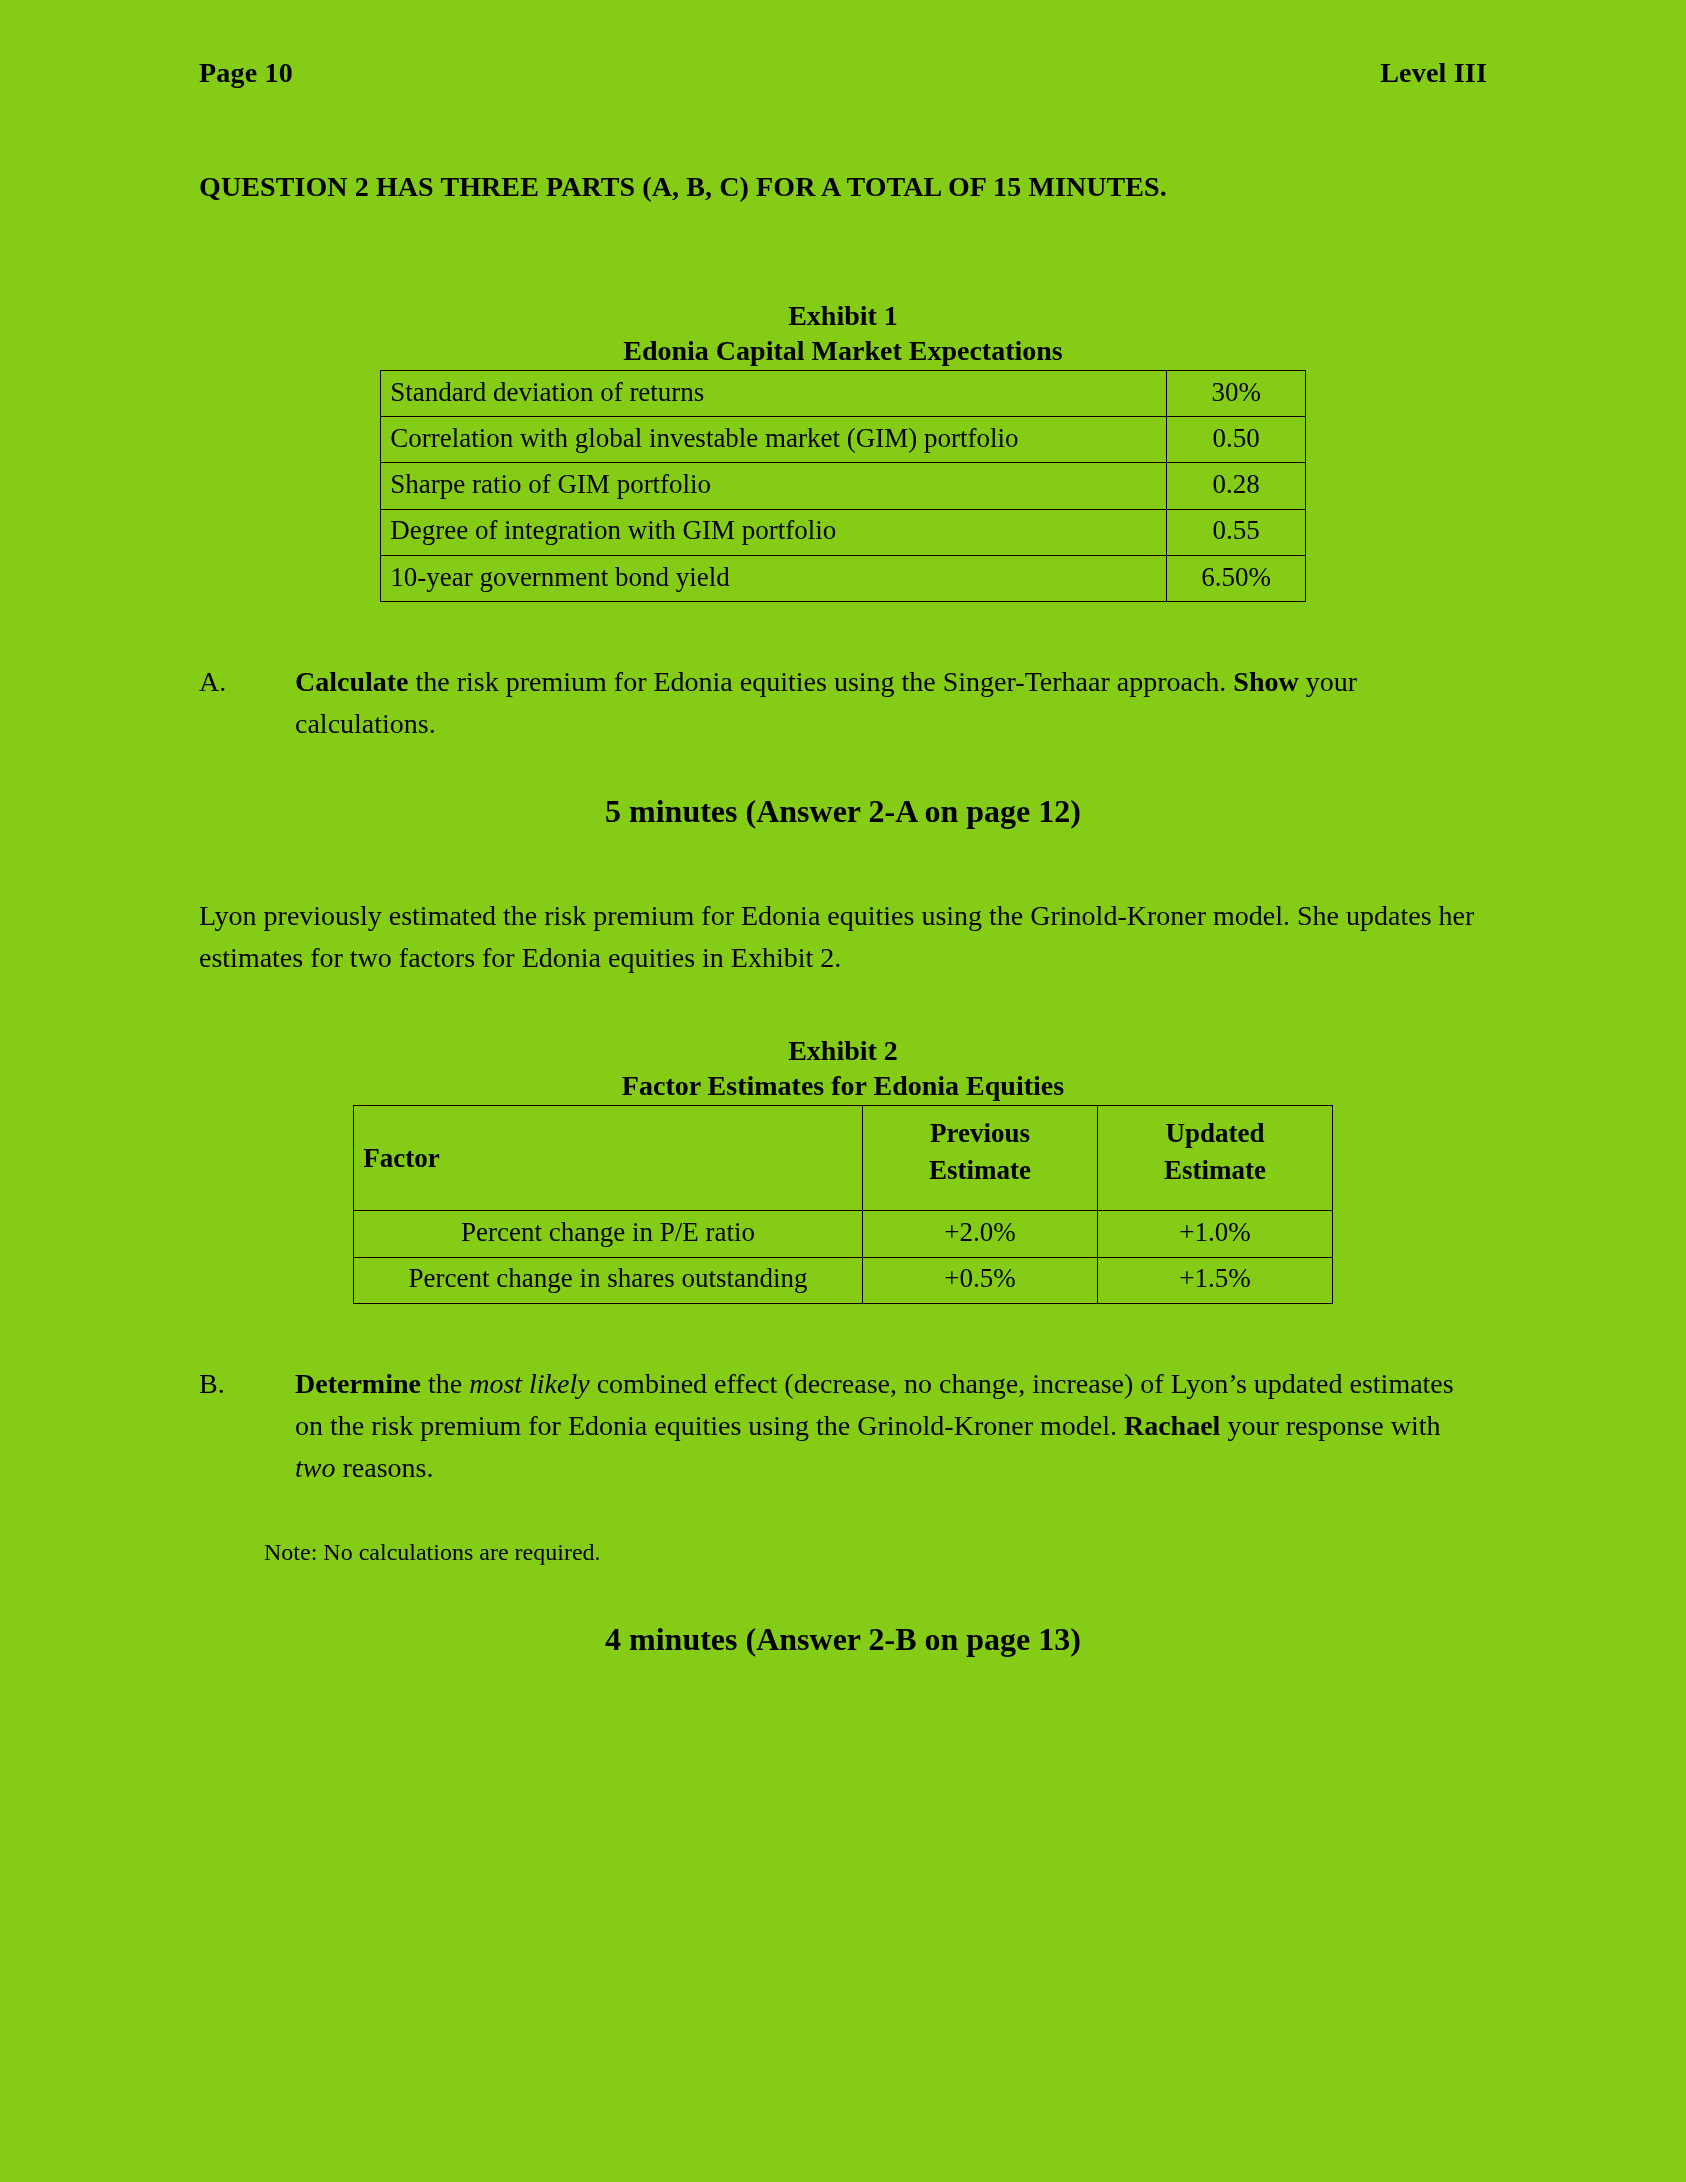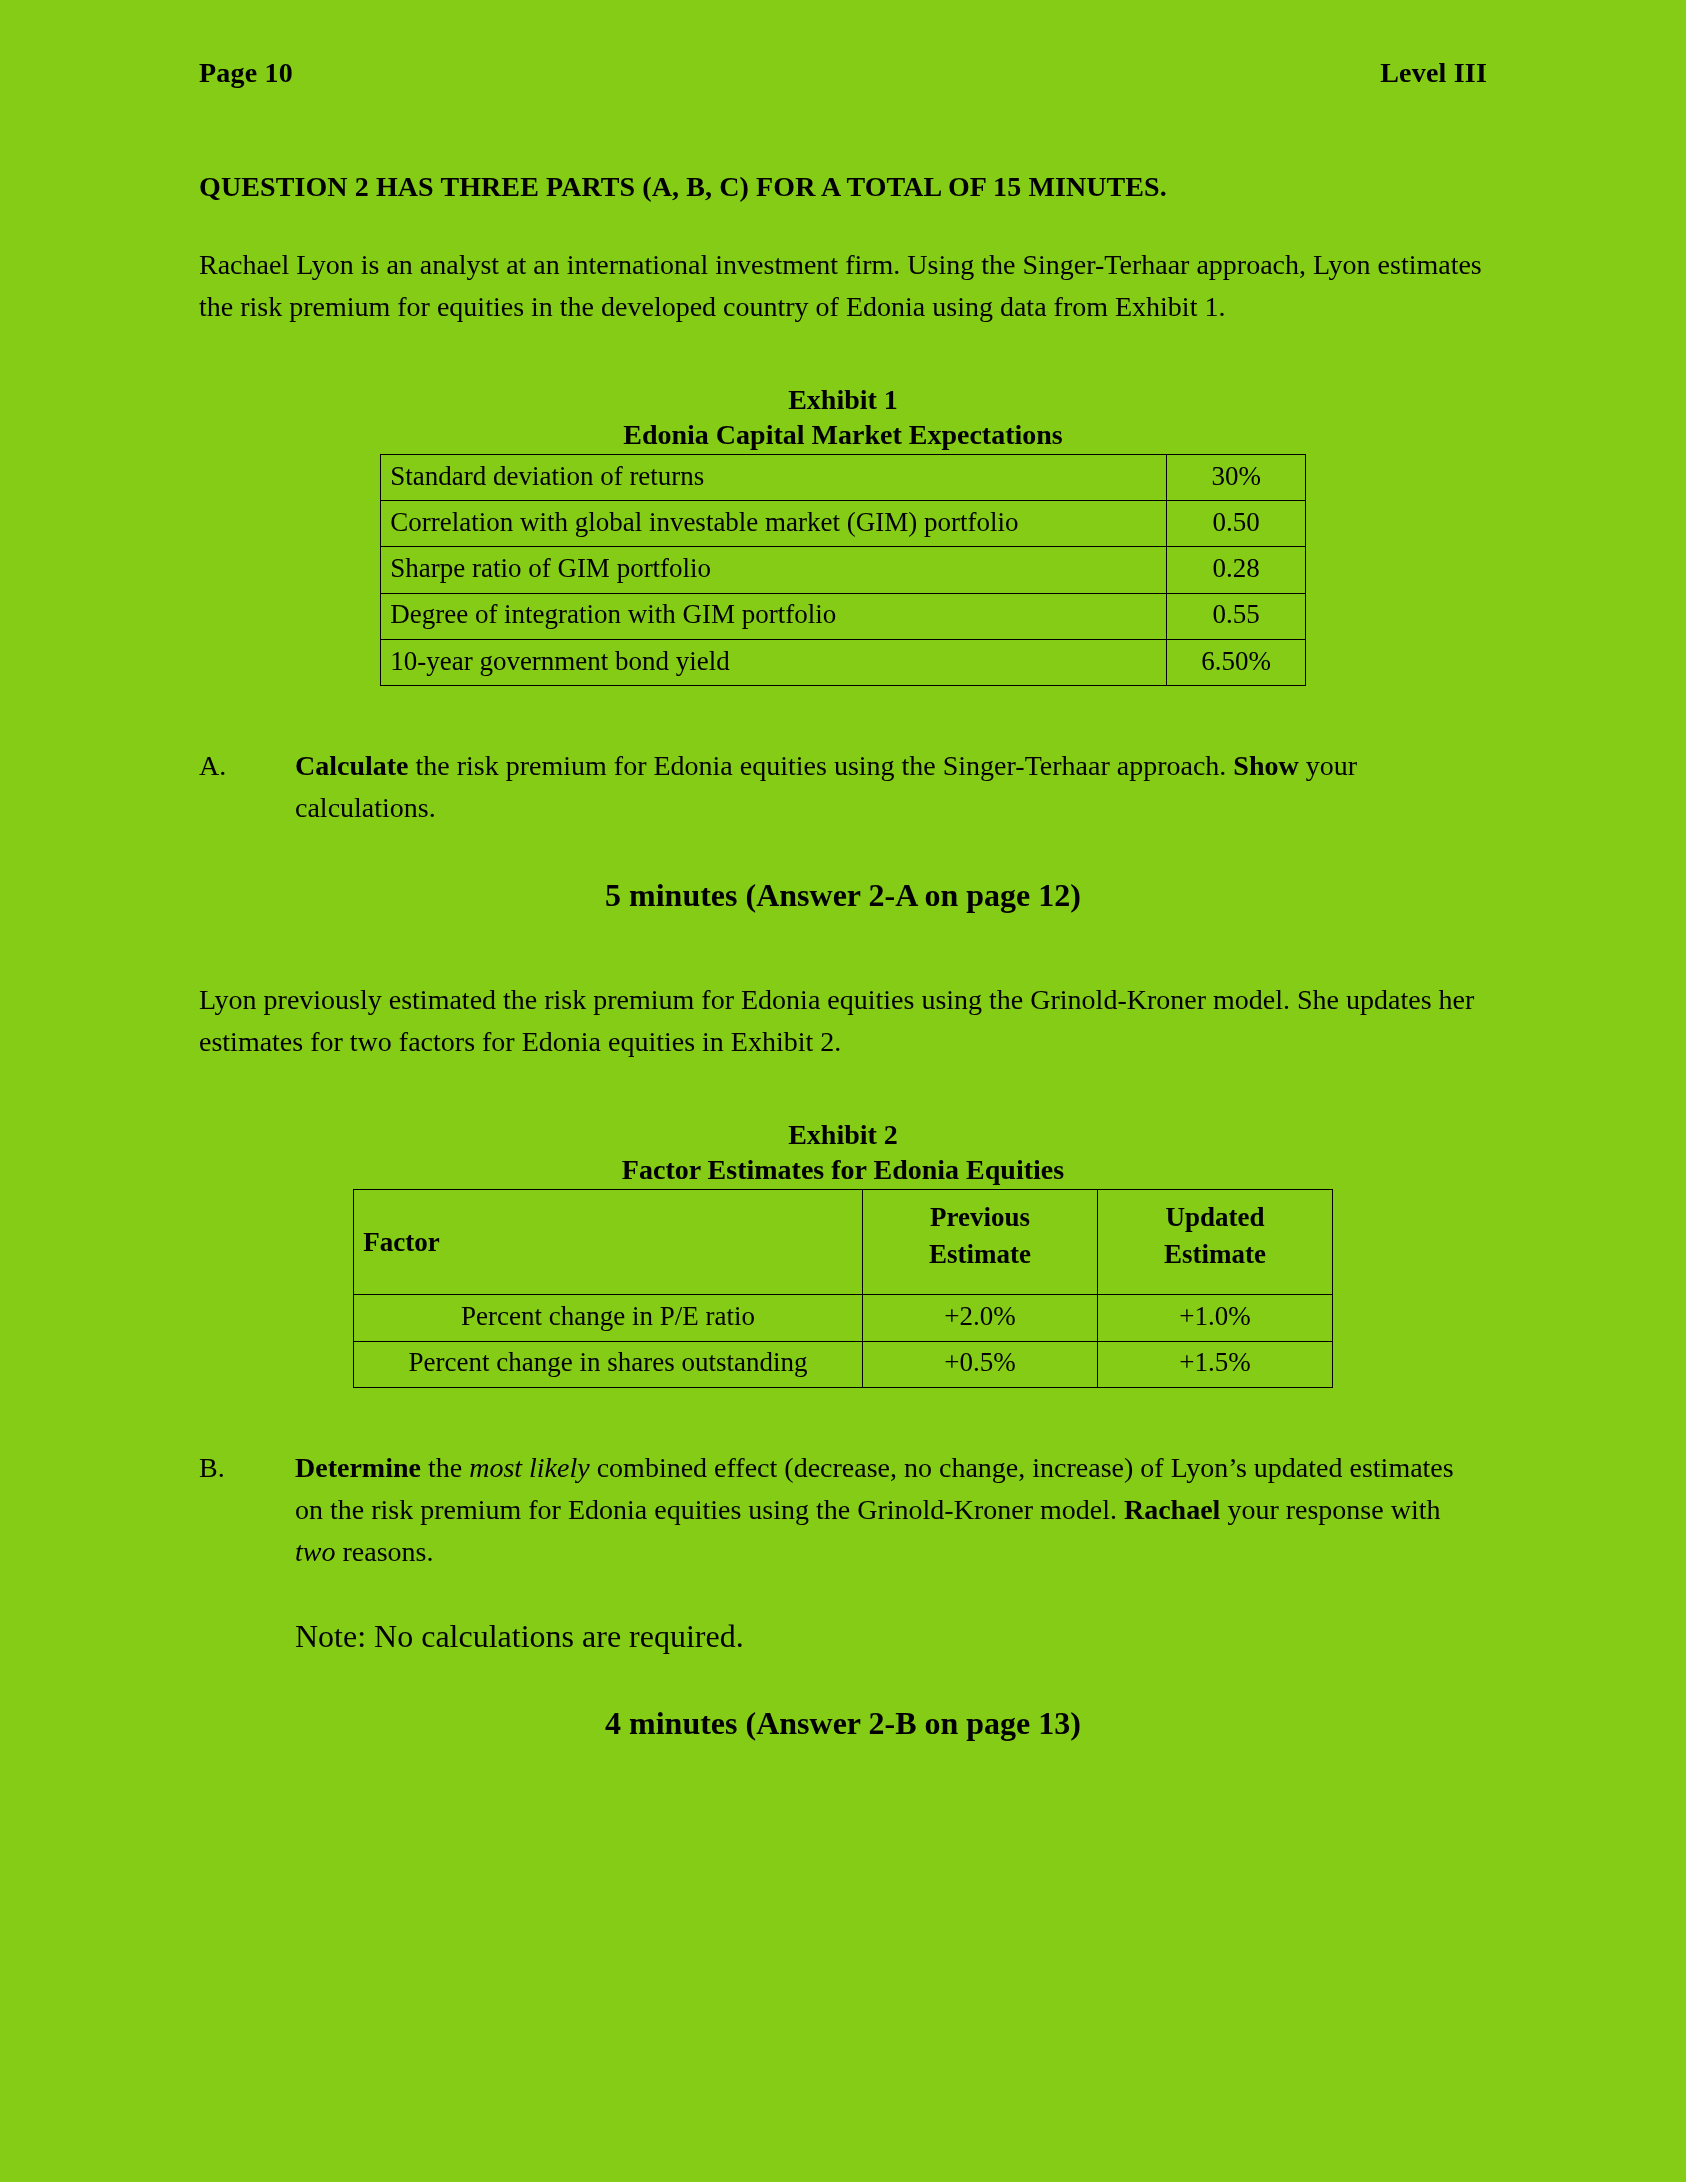--- a/index.html
+++ b/index.html
@@ -119,23 +119,23 @@
     line-height: 42px;
   }
   .q-part .letter {
     width: 96px;
     flex: 0 0 96px;
   }
   .q-part .q-body {
     flex: 1 1 auto;
   }
   .q-note {
-    font-size: 32px;
+    font-size: 24px;
     line-height: 42px;
-    margin-left: 96px;
+    margin-left: 65px;
   }
   .timing {
     text-align: center;
     font-size: 32px;
     font-weight: bold;
   }
   b.kw { font-weight: bold; }
   i.em { font-style: italic; }
 </style>
 </head>
@@ -145,21 +145,20 @@
 
   <div class="running-head">
     <span>Page 10</span>
     <span>Level III</span>
   </div>
 
   <div class="content">
 
     <div class="q-title">QUESTION 2 HAS THREE PARTS (A, B, C) FOR A TOTAL OF 15 MINUTES.</div>
 
-    <p class="body-para">Rachael Lyon is an analyst at an international investment firm. Using the Singer-Terhaar approach, Lyon estimates the risk premium for equities in the developed country of Edonia using data from Exhibit 1.</p>
 
     <div class="spacer-58"></div>
 
     <div class="exhibit-block">
       <div class="exhibit-caption">
         <span>Exhibit 1</span>
         <span class="line2">Edonia Capital Market Expectations</span>
       </div>
       <table class="exhibit exhibit-1">
         <tbody>

